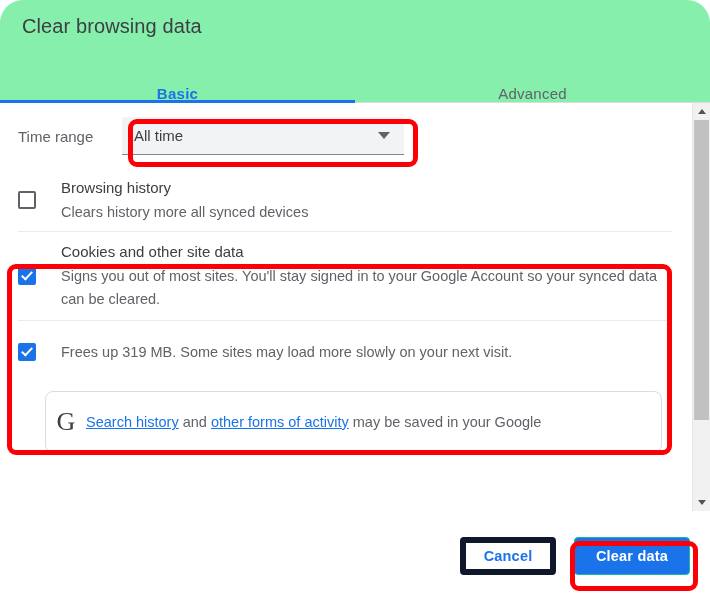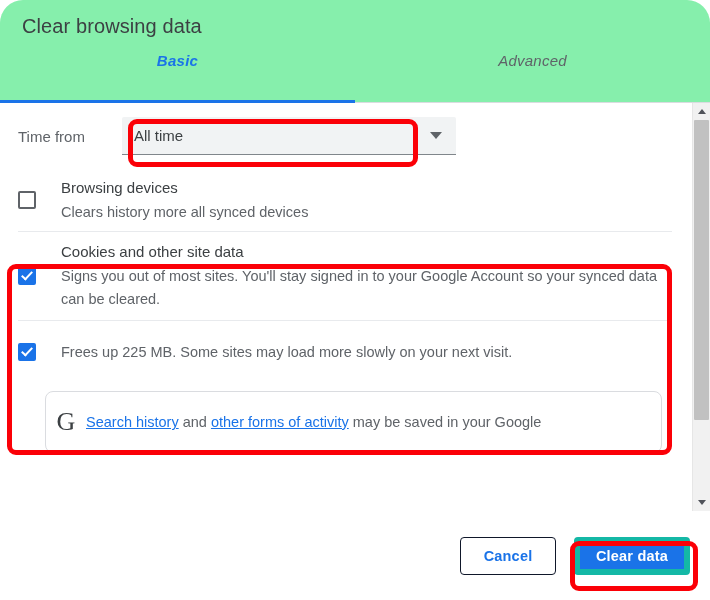--- a/index.html
+++ b/index.html
@@ -44,29 +44,28 @@
   .tabs {
     height: 50px;
     display: flex;
     flex: none;
     position: relative;
     border-bottom: 1px solid #dadce0;
   }
   .tab {
     flex: 1 1 0;
     display: flex;
-    align-items: flex-start;
+    align-items: flex-end;
     justify-content: center;
     font-size: 15px;
     letter-spacing: .25px;
     cursor: pointer;
     user-select: none;
     position: relative;
     color: #5f6368;
-    font-style: italic;
   }
   .tab.active {
     color: #1a73e8;
     font-weight: bold;
   }
   .tab.active::after {
     content: "";
     position: absolute;
     left: 0;
     right: 0;
@@ -99,21 +98,21 @@
     box-sizing: border-box;
   }
   .time-label {
     font-size: 15px;
     color: #5f6368;
     width: 104px;
     flex: none;
   }
   .select-wrap {
     position: relative;
-    width: 334px;
+    width: 282px;
     height: 38px;
   }
   .select-box {
     width: 100%;
     height: 100%;
     box-sizing: border-box;
     background: #f1f3f4;
     border: none;
     border-bottom: 1px solid #80868b;
     display: flex;
@@ -280,27 +279,27 @@
     height: 38px;
     display: flex;
     align-items: center;
     justify-content: center;
     cursor: pointer;
     box-sizing: border-box;
     letter-spacing: .2px;
   }
   .btn-cancel {
     width: 96px;
-    border: 1px solid #0f172a;
+    border: 6px solid #0f172a;
     background: #fff;
     color: #1a73e8;
   }
   .btn-primary {
     width: 116px;
-    border: 6px solid #14b8a6;
+    border: 1px solid #14b8a6;
     background: #1a73e8;
     color: #fff;
   }
 
   
   .hl {
     position: absolute;
     border: 5px solid #fb0007;
     border-radius: 9px;
     pointer-events: none;
@@ -326,53 +325,53 @@
     </div>
     <div class="tab">
       <span>Advanced</span>
     </div>
   </div>
 
   <div class="content-wrap">
     <div class="content">
 
       <div class="time-row">
-        <div class="time-label">Time from</div>
+        <div class="time-label">Time range</div>
         <div class="select-wrap">
           <div class="select-box">
             <span class="select-value">All time</span>
             <span class="caret"></span>
           </div>
         </div>
       </div>
 
       <div class="cb-row">
         <div class="checkbox"></div>
         <div class="cb-texts">
-          <div class="cb-title">Browsing devices</div>
+          <div class="cb-title">Browsing history</div>
           <div class="cb-sub">Clears history more all synced devices</div>
         </div>
       </div>
 
       <div class="divider"></div>
 
       <div class="cb-row tall">
         <div class="checkbox checked"></div>
         <div class="cb-texts">
           <div class="cb-title">Cookies and other site data</div>
           <div class="cb-sub">Signs you out of most sites. You'll stay signed in to your Google Account so your synced data can be cleared.</div>
         </div>
       </div>
 
       <div class="divider"></div>
 
       <div class="cb-row">
         <div class="checkbox checked"></div>
         <div class="cb-texts">
-          <div class="cb-sub">Frees up 225 MB. Some sites may load more slowly on your next visit.</div>
+          <div class="cb-sub">Frees up 319 MB. Some sites may load more slowly on your next visit.</div>
         </div>
       </div>
 
       <div class="g-card">
         <div class="g-logo">G</div>
         <div class="g-text">
           <a href="#">Search history</a><span> and </span><a href="#">other forms of activity</a><span> may be saved in your Google</span>
         </div>
       </div>
 

